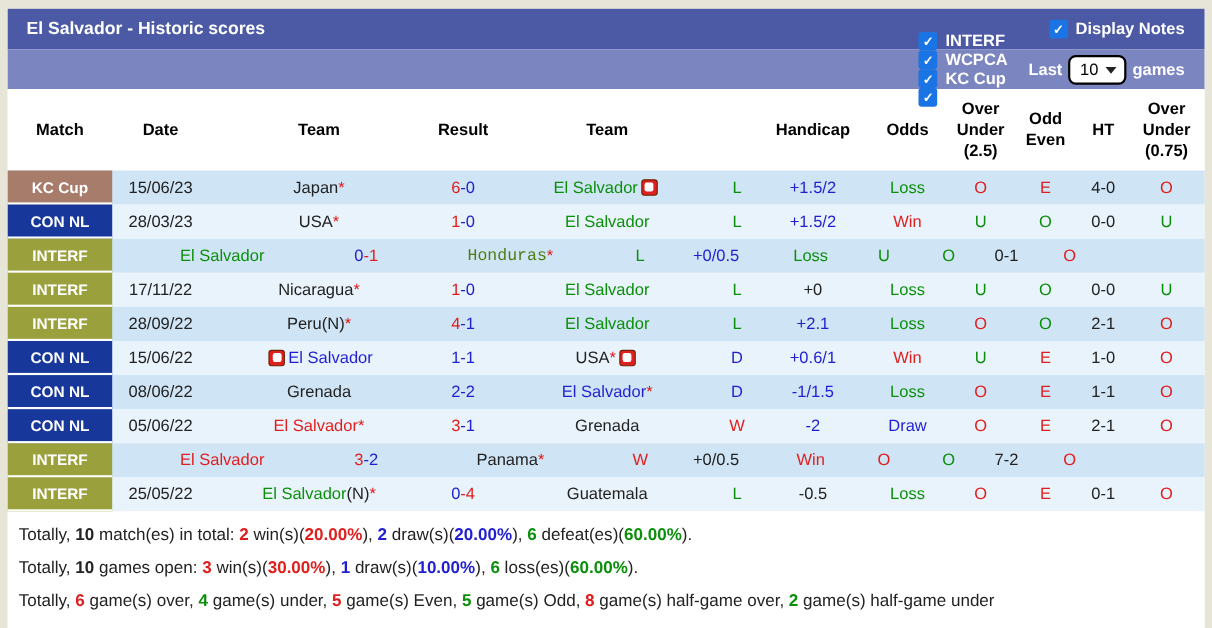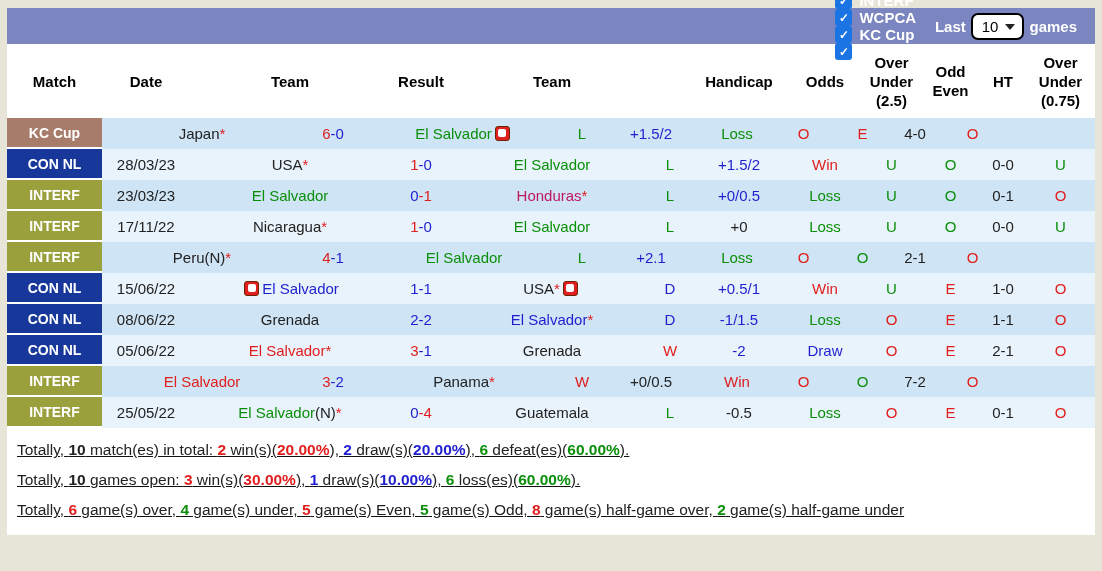--- a/index.html
+++ b/index.html
@@ -83,27 +83,34 @@
     border:1px solid #6b2400; border-radius:3px;
     display:inline-flex; align-items:flex-start; justify-content:center;
     margin:0 3px; flex:0 0 auto;
   }
   .card-icon .inner {
     width:8px; height:8px; background:#fff; border-radius:2px; margin-top:2px;
   }
 
   
   .summary { background:#fff; padding:7px 0 10px 10px; font-size:15.5px; color:#111; }
-  .summary .line { line-height:30px; white-space:nowrap;text-decoration:underline; }
+  .summary .line { line-height:30px; white-space:nowrap; }
 </style>
 </head>
 <body>
 
 <div class="widget">
 
+  <div class="titlebar">
+    <span>El Salvador - Historic scores</span>
+    <span class="right">
+      <span class="checkbox"></span>
+      <span>Display Notes</span>
+    </span>
+  </div>
 
   <div class="toolbar">
     <span id="filters">
         <span class="filter">
           <span class="checkbox"></span>
           <span>INTERF</span>
         </span>
         <span class="filter">
           <span class="checkbox"></span>
           <span>WCPCA</span>
@@ -140,20 +147,21 @@
     <div class="hc c-oe">Odd Even</div>
     <div class="hc c-ht">HT</div>
     <div class="hc c-ou075">Over Under (0.75)</div>
   </div>
 
   <div id="tbody">
       <div class="row odd">
         <div class="cell c-match">
           <div class="badge" style="background: rgb(168, 124, 107);">KC Cup</div>
         </div>
+        <div class="cell c-date date">15/06/23</div>
         <div class="cell c-team">
           <span style="color: rgb(34, 34, 34);">Japan</span>
           <span style="color: rgb(224, 30, 30);">*</span>
         </div>
         <div class="cell c-result">
           <span style="color: rgb(224, 30, 30);">6</span>
           <span style="color: rgb(31, 31, 208);">-0</span>
         </div>
         <div class="cell c-team">
           <span style="color: rgb(11, 143, 11);">El Salvador</span>
@@ -214,30 +222,29 @@
         </div>
         <div class="cell c-ht ht">0-0</div>
         <div class="cell c-ou075">
           <span style="color: rgb(11, 143, 11);">U</span>
         </div>
       </div>
       <div class="row odd">
         <div class="cell c-match">
           <div class="badge" style="background: rgb(154, 160, 60);">INTERF</div>
         </div>
-        <div class="cell c-date date">23/03/23</div>
         <div class="cell c-team">
           <span style="color: rgb(11, 143, 11);">El Salvador</span>
         </div>
         <div class="cell c-result">
           <span style="color: rgb(31, 31, 208);">0</span>
           <span style="color: rgb(224, 30, 30);">-1</span>
         </div>
         <div class="cell c-team">
-          <span style="color: #be185d;">Honduras</span>
+          <span style="color: #4d7c0f; font-family: Liberation Mono, monospace;">Honduras</span>
           <span style="color: rgb(224, 30, 30);">*</span>
         </div>
         <div class="cell c-letter">
           <span style="color: rgb(11, 143, 11);">L</span>
         </div>
         <div class="cell c-hand">
           <span style="color: rgb(31, 31, 208);">+0/0.5</span>
         </div>
         <div class="cell c-odds">
           <span style="color: rgb(11, 143, 11);">Loss</span>
@@ -286,20 +293,21 @@
         </div>
         <div class="cell c-ht ht">0-0</div>
         <div class="cell c-ou075">
           <span style="color: rgb(11, 143, 11);">U</span>
         </div>
       </div>
       <div class="row odd">
         <div class="cell c-match">
           <div class="badge" style="background: rgb(154, 160, 60);">INTERF</div>
         </div>
+        <div class="cell c-date date">28/09/22</div>
         <div class="cell c-team">
           <span style="color: rgb(34, 34, 34);">Peru(N)</span>
           <span style="color: rgb(224, 30, 30);">*</span>
         </div>
         <div class="cell c-result">
           <span style="color: rgb(224, 30, 30);">4</span>
           <span style="color: rgb(31, 31, 208);">-1</span>
         </div>
         <div class="cell c-team">
           <span style="color: rgb(11, 143, 11);">El Salvador</span>
@@ -343,21 +351,21 @@
           <span style="color: rgb(34, 34, 34);">USA</span>
           <span style="color: rgb(224, 30, 30);">*</span>
           <span class="card-icon">
             <span class="inner"></span>
           </span>
         </div>
         <div class="cell c-letter">
           <span style="color: rgb(31, 31, 208);">D</span>
         </div>
         <div class="cell c-hand">
-          <span style="color: rgb(31, 31, 208);">+0.5/1</span>
+          <span style="color: rgb(31, 31, 208);">+0.6/1</span>
         </div>
         <div class="cell c-odds">
           <span style="color: rgb(224, 30, 30);">Win</span>
         </div>
         <div class="cell c-ou25">
           <span style="color: rgb(11, 143, 11);">U</span>
         </div>
         <div class="cell c-oe">
           <span style="color: rgb(224, 30, 30);">E</span>
         </div>

